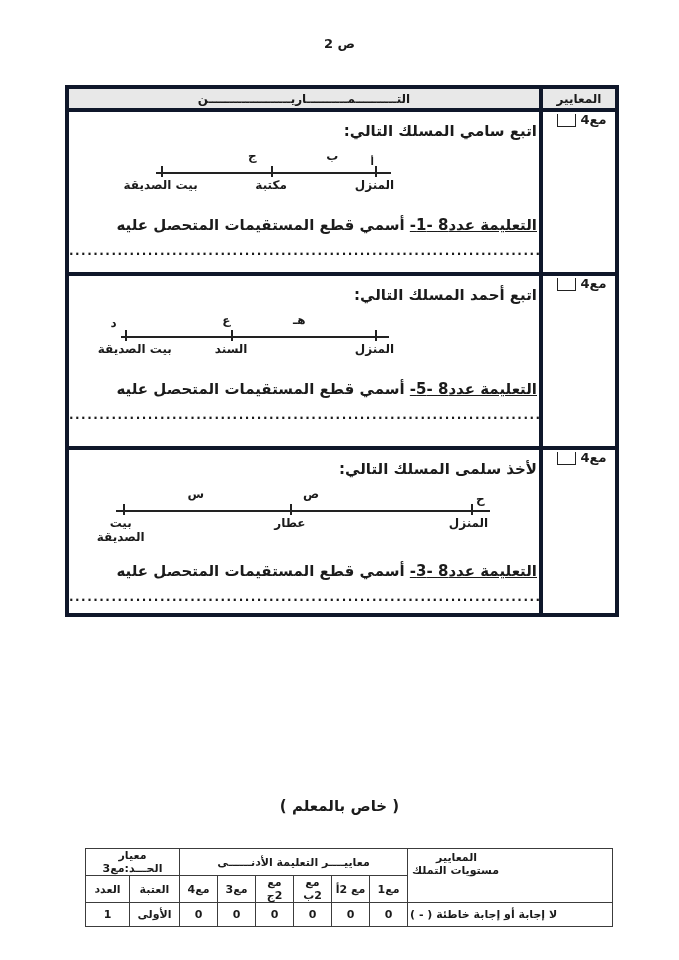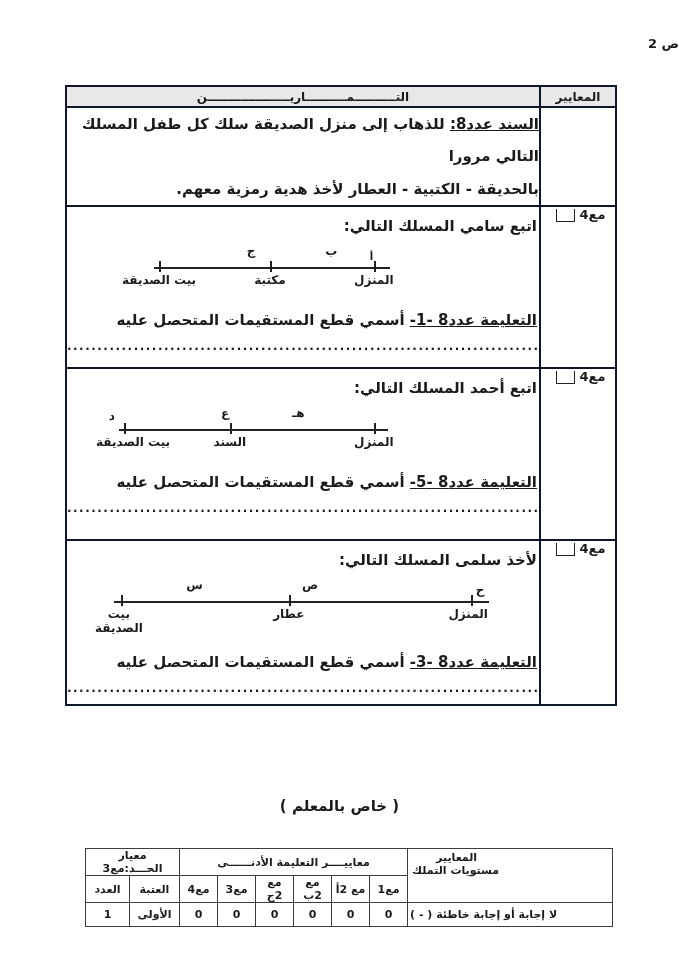--- a/index.html
+++ b/index.html
@@ -1,21 +1,21 @@
 <!DOCTYPE html>
 <html lang="ar"><head>
 <meta charset="utf-8">
 <style>
   html,body{margin:0;padding:0;}
   body{width:679px;height:960px;background:#f6f6f6;font-family:"DejaVu Sans",sans-serif;color:#1b1b1b;}
   .page{position:relative;width:679px;height:960px;background:#ffffff;overflow:hidden;}
-  .page-num{position:absolute;top:36px;left:0;width:100%;text-align:right;font-size:13px;font-weight:bold;direction:rtl;}
+  .page-num{position:absolute;top:36px;left:0;width:100%;text-align:center;font-size:13px;font-weight:bold;direction:rtl;}
   table{border-collapse:collapse;}
   .main-table{position:absolute;top:85px;left:65px;width:550px;table-layout:fixed;}
-  .main-table th,.main-table td{border:2px solid #0f172a;padding:0;vertical-align:top;}
+  .main-table th,.main-table td{border:4px solid #0f172a;padding:0;vertical-align:top;}
   .main-table .hd{height:19px;background:#e8e8e8;font-size:12px;font-weight:bold;text-align:center;direction:rtl;vertical-align:middle;}
   .support-cell{height:72px;padding:5px 10px 0 6px;font-size:15px;font-weight:bold;line-height:2.15;text-align:right;direction:rtl;}
   u{text-decoration:underline;}
   .sec{position:relative;direction:rtl;padding:2px 8px 0 6px;}
   .sec-intro{text-align:right;font-size:15px;font-weight:bold;margin:10px 2px 2px;}
   .diagram{position:relative;height:64px;direction:ltr;}
   .dline{position:absolute;top:30px;height:0;border-top:2px solid #222;}
   .tick{position:absolute;top:24px;height:11px;width:0;border-left:2px solid #222;}
   .dletter{position:absolute;top:7px;transform:translateX(-50%);font-size:12px;font-weight:bold;}
   .dpoint{position:absolute;top:37px;transform:translateX(-50%);font-size:12px;font-weight:bold;text-align:center;line-height:1.15;white-space:nowrap;}
@@ -43,28 +43,20 @@
     <colgroup>
         <col style="width:474px">
         <col style="width:76px">
       </colgroup>
     <tbody>
         <tr>
       <th class="hd">التــــــــــمــــــــــاريــــــــــــــــــــن</th>
       <th class="hd">المعايير</th>
     </tr>
 
-    <tr>
-      <td class="support-cell">
-        <u>السند عدد8:</u>
-        <span>للذهاب إلى منزل الصديقة سلك كل طفل المسلك التالي مرورا</span><br>
-        <span>بالحديقة - الكتبية - العطار لأخذ هدية رمزية معهم.</span>
-      </td>
-      <td></td>
-    </tr>
 
     <tr>
       <td class="sec" style="height:160px">
         <div class="sec-intro">اتبع سامي المسلك التالي:</div>
         <div class="diagram">
           <div class="dline" style="left:18.5%;width:50%"></div>
           <div class="tick" style="left:19.5%"></div>
           <div class="tick" style="left:43%"></div>
           <div class="tick" style="left:65%"></div>
           <div class="dletter" style="left:39%">ج</div>

